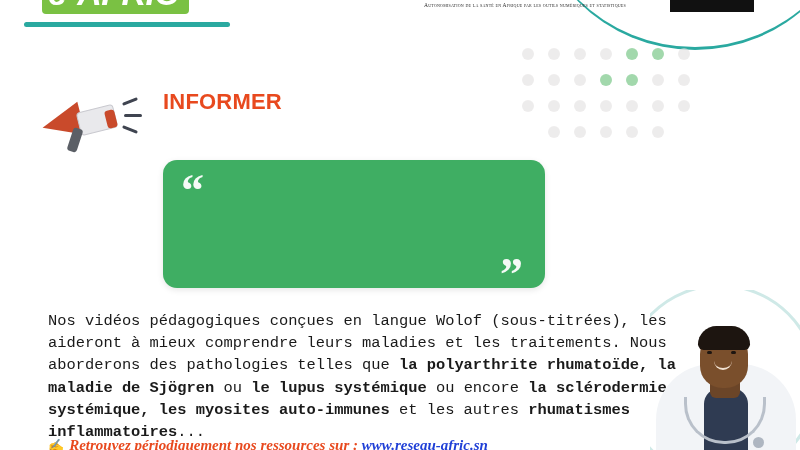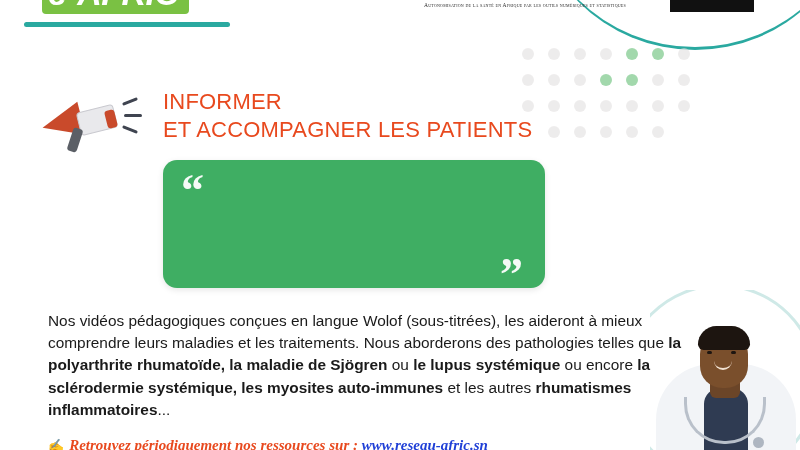--- a/index.html
+++ b/index.html
@@ -169,21 +169,21 @@
   .ml2 { width: 18px; left: 88px; top: 22px; }
   .ml3 { width: 16px; left: 86px; top: 36px; transform: rotate(22deg); }
 
   
   .heading {
     position: absolute;
     top: 88px;
     left: 163px;
     color: #e8491e;
     font-size: 22px;
-    font-weight: 400;
+    font-weight: 700;
     line-height: 1.28;
     letter-spacing: 0.2px;
   }
   .heading .l2 { display: block; }
 
   
   .quote-card {
     position: absolute;
     top: 160px;
     left: 163px;
@@ -215,21 +215,21 @@
     font-weight: 700;
     line-height: 1.42;
   }
 
   
   .body-text {
     position: absolute;
     top: 310px;
     left: 48px;
     width: 660px;
-    font-family: Liberation Sans, sans-serif;
+    font-family: Liberation Mono, monospace;
     font-size: 15.4px;
     line-height: 1.44;
     color: #1a1a1a;
     text-align: left;
   }
   .body-text b { font-weight: 700; }
 
   
   .footer-line {
     position: absolute;
@@ -406,21 +406,20 @@
   <div class="mega-body"></div>
   <div class="mega-cap"></div>
   <div class="mega-grip"></div>
   <div class="mega-line ml1"></div>
   <div class="mega-line ml2"></div>
   <div class="mega-line ml3"></div>
 </div>
 
 <div class="heading">
   <span>INFORMER</span>
-  <span class="l2">ET ACCOMPAGNER LES PATIENTS</span>
 </div>
 
 <div class="quote-card">
   <div class="quote-mark quote-open">“</div>
   <div class="quote-mark quote-close">”</div>
 </div>
 
 <div class="body-text">Nos vidéos pédagogiques conçues en langue Wolof (sous-titrées), les aideront à mieux comprendre leurs maladies et les traitements. Nous aborderons des pathologies telles que <b>la polyarthrite rhumatoïde, la maladie de Sjögren</b> ou <b>le lupus systémique</b> ou encore <b>la sclérodermie systémique, les myosites auto-immunes</b> et les autres <b>rhumatismes inflammatoires</b>...</div>
 
 <div class="footer-line">

